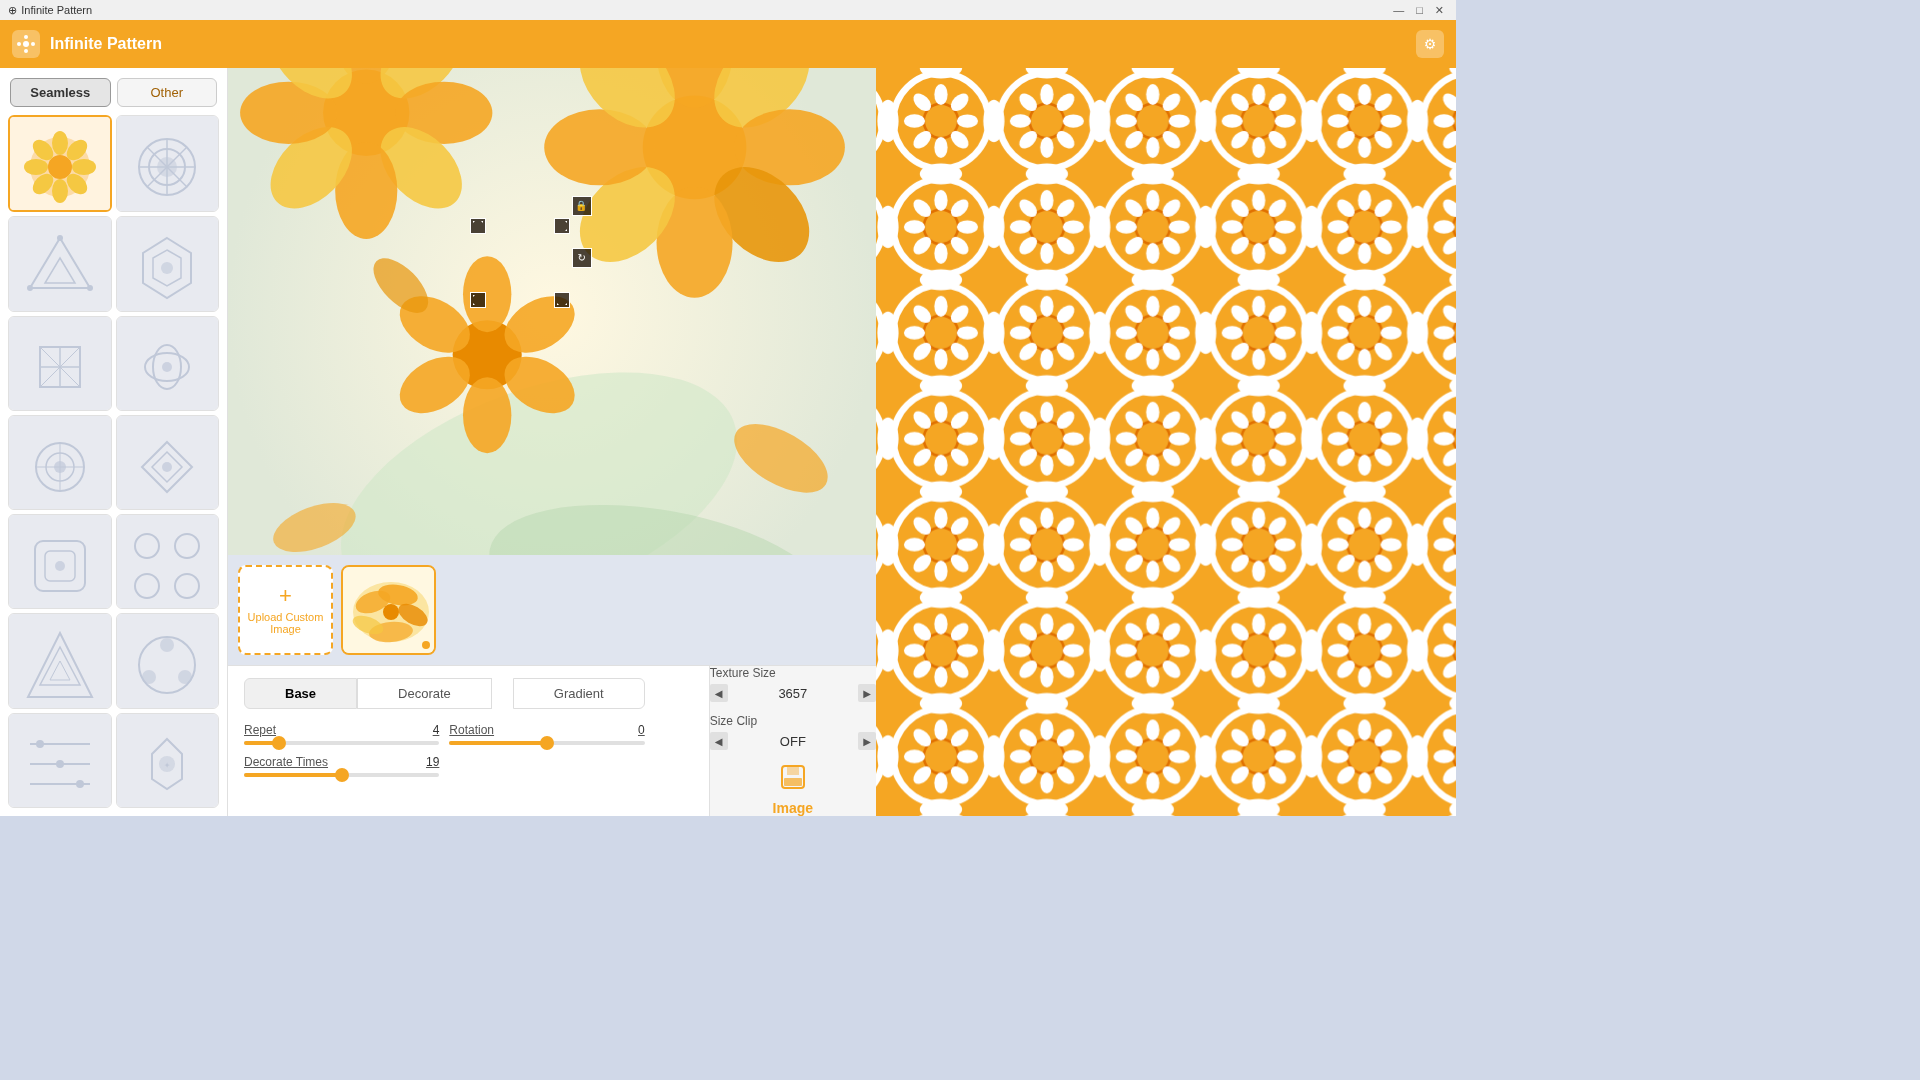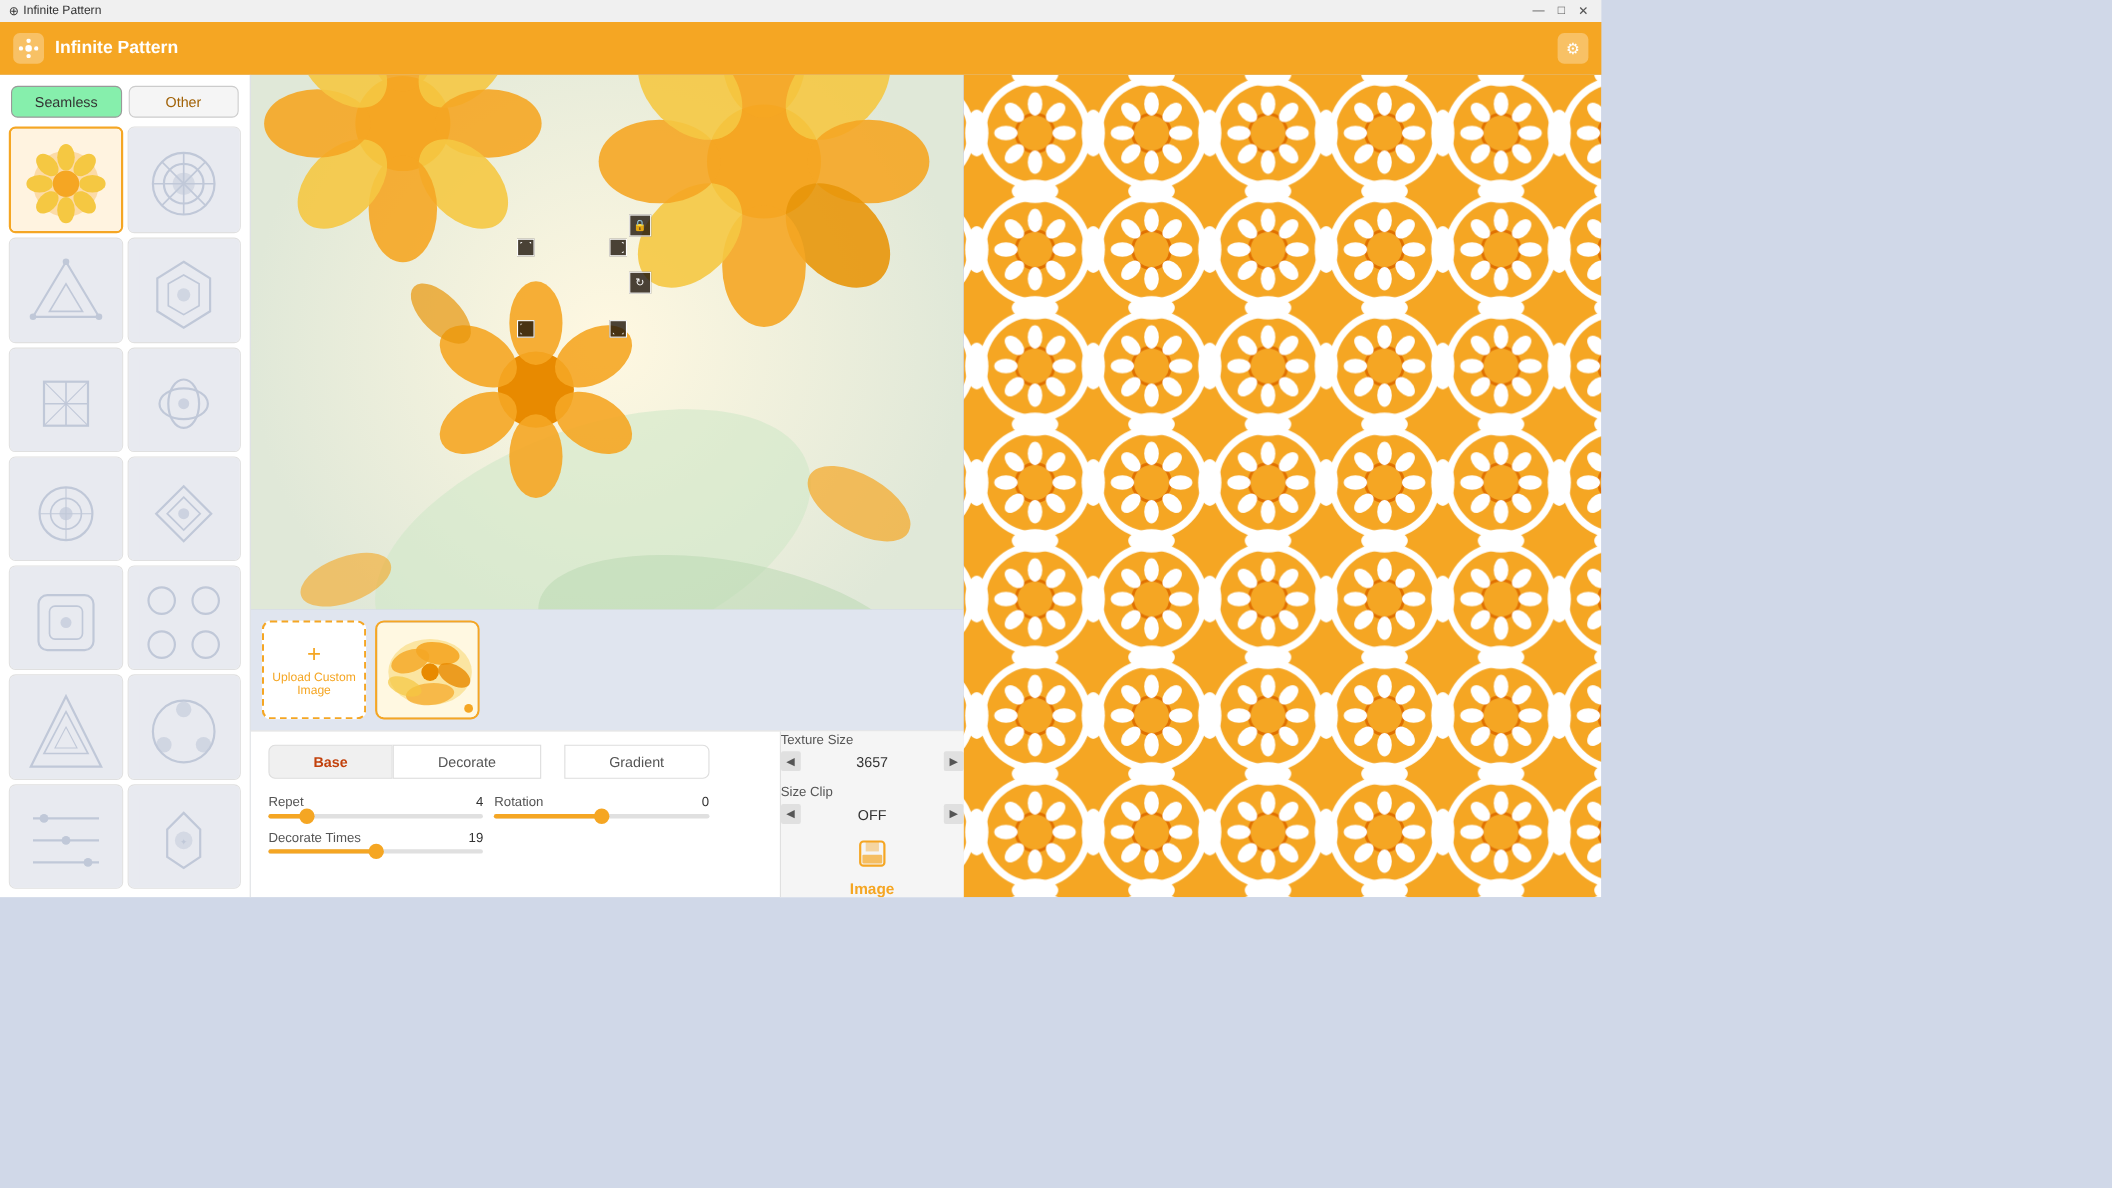--- a/index.html
+++ b/index.html
@@ -36,21 +36,21 @@
     
     .sidebar {
       width: 228px; background: white; display: flex; flex-direction: column;
       border-right: 1px solid #e0e0e0; overflow: hidden;
     }
     .sidebar-tabs { display: flex; padding: 10px 10px 0; gap: 6px; }
     .sidebar-tab {
       flex: 1; padding: 6px 10px; border: 1px solid #ccc; border-radius: 6px;
       text-align: center; font-size: 13px; cursor: pointer; background: white; color: #333;
     }
-    .sidebar-tab.active { background: #86efac; border-color: #999; font-weight: 400; }
+    .sidebar-tab.active { background: #e5e5e5; border-color: #999; font-weight: 700; }
     .sidebar-tab:not(.active) { background: #f5f5f5; color: #a16207; }
     .pattern-grid {
       display: grid; grid-template-columns: 1fr 1fr; gap: 4px; padding: 8px;
       overflow-y: auto; flex: 1;
     }
     .pattern-item {
       border-radius: 6px; overflow: hidden; cursor: pointer; position: relative;
       border: 1px solid #e0e0e0; background: #f5f5f8;
     }
     .pattern-item.selected { border-color: #f5a623; border-width: 2px; }
@@ -100,26 +100,26 @@
     .bottom-controls {
       background: white; border-top: 1px solid #e0e0e0;
       display: flex; align-items: stretch;
     }
     .controls-main { flex: 1; padding: 12px 16px; }
     .tabs-row { display: flex; gap: 0; margin-bottom: 14px; }
     .ctrl-tab {
       padding: 7px 40px; border: 1px solid #ddd; cursor: pointer;
       font-size: 13px; background: white; color: #555;
     }
-    .ctrl-tab.active { background: #f0f0f0; color: #c2410c; font-weight: 600; text-align: right; }
+    .ctrl-tab.active { background: #f0f0f0; color: #000000; font-weight: 600; text-align: right; }
     .ctrl-tab:first-child { border-radius: 6px 0 0 6px; }
     .ctrl-tab:last-child { border-radius: 0 6px 6px 0; margin-left: 21px; }
     .sliders-area { display: grid; grid-template-columns: 1fr 1fr; gap: 10px; }
     .slider-group { display: flex; flex-direction: column; gap: 4px; }
-    .slider-header { display: flex; justify-content: space-between; font-size: 12px; color: #555; }
+    .slider-header { display: flex; justify-content: space-between; font-size: 12px; color: #555; text-decoration: underline; }
     .slider-val { font-size: 12px; color: #333; }
     .slider-track { height: 4px; background: #e0e0e0; border-radius: 2px; position: relative; cursor: pointer; }
     .slider-fill { height: 100%; background: #f5a623; border-radius: 2px; }
     .slider-thumb { position: absolute; top: -5px; width: 14px; height: 14px; background: #f5a623; border-radius: 50%; transform: translateX(-50%); cursor: pointer; }
 
     
     .right-panel { width: 200px; background: #f5f5f5; border-left: 1px solid #e0e0e0; display: flex; flex-direction: column; gap: 12px; margin-left: 48px; }
     .right-control-group { display: flex; flex-direction: column; gap: 4px; }
     .right-control-label { font-size: 12px; color: #555; }
     .right-control-row { display: flex; align-items: center; gap: 6px; }

